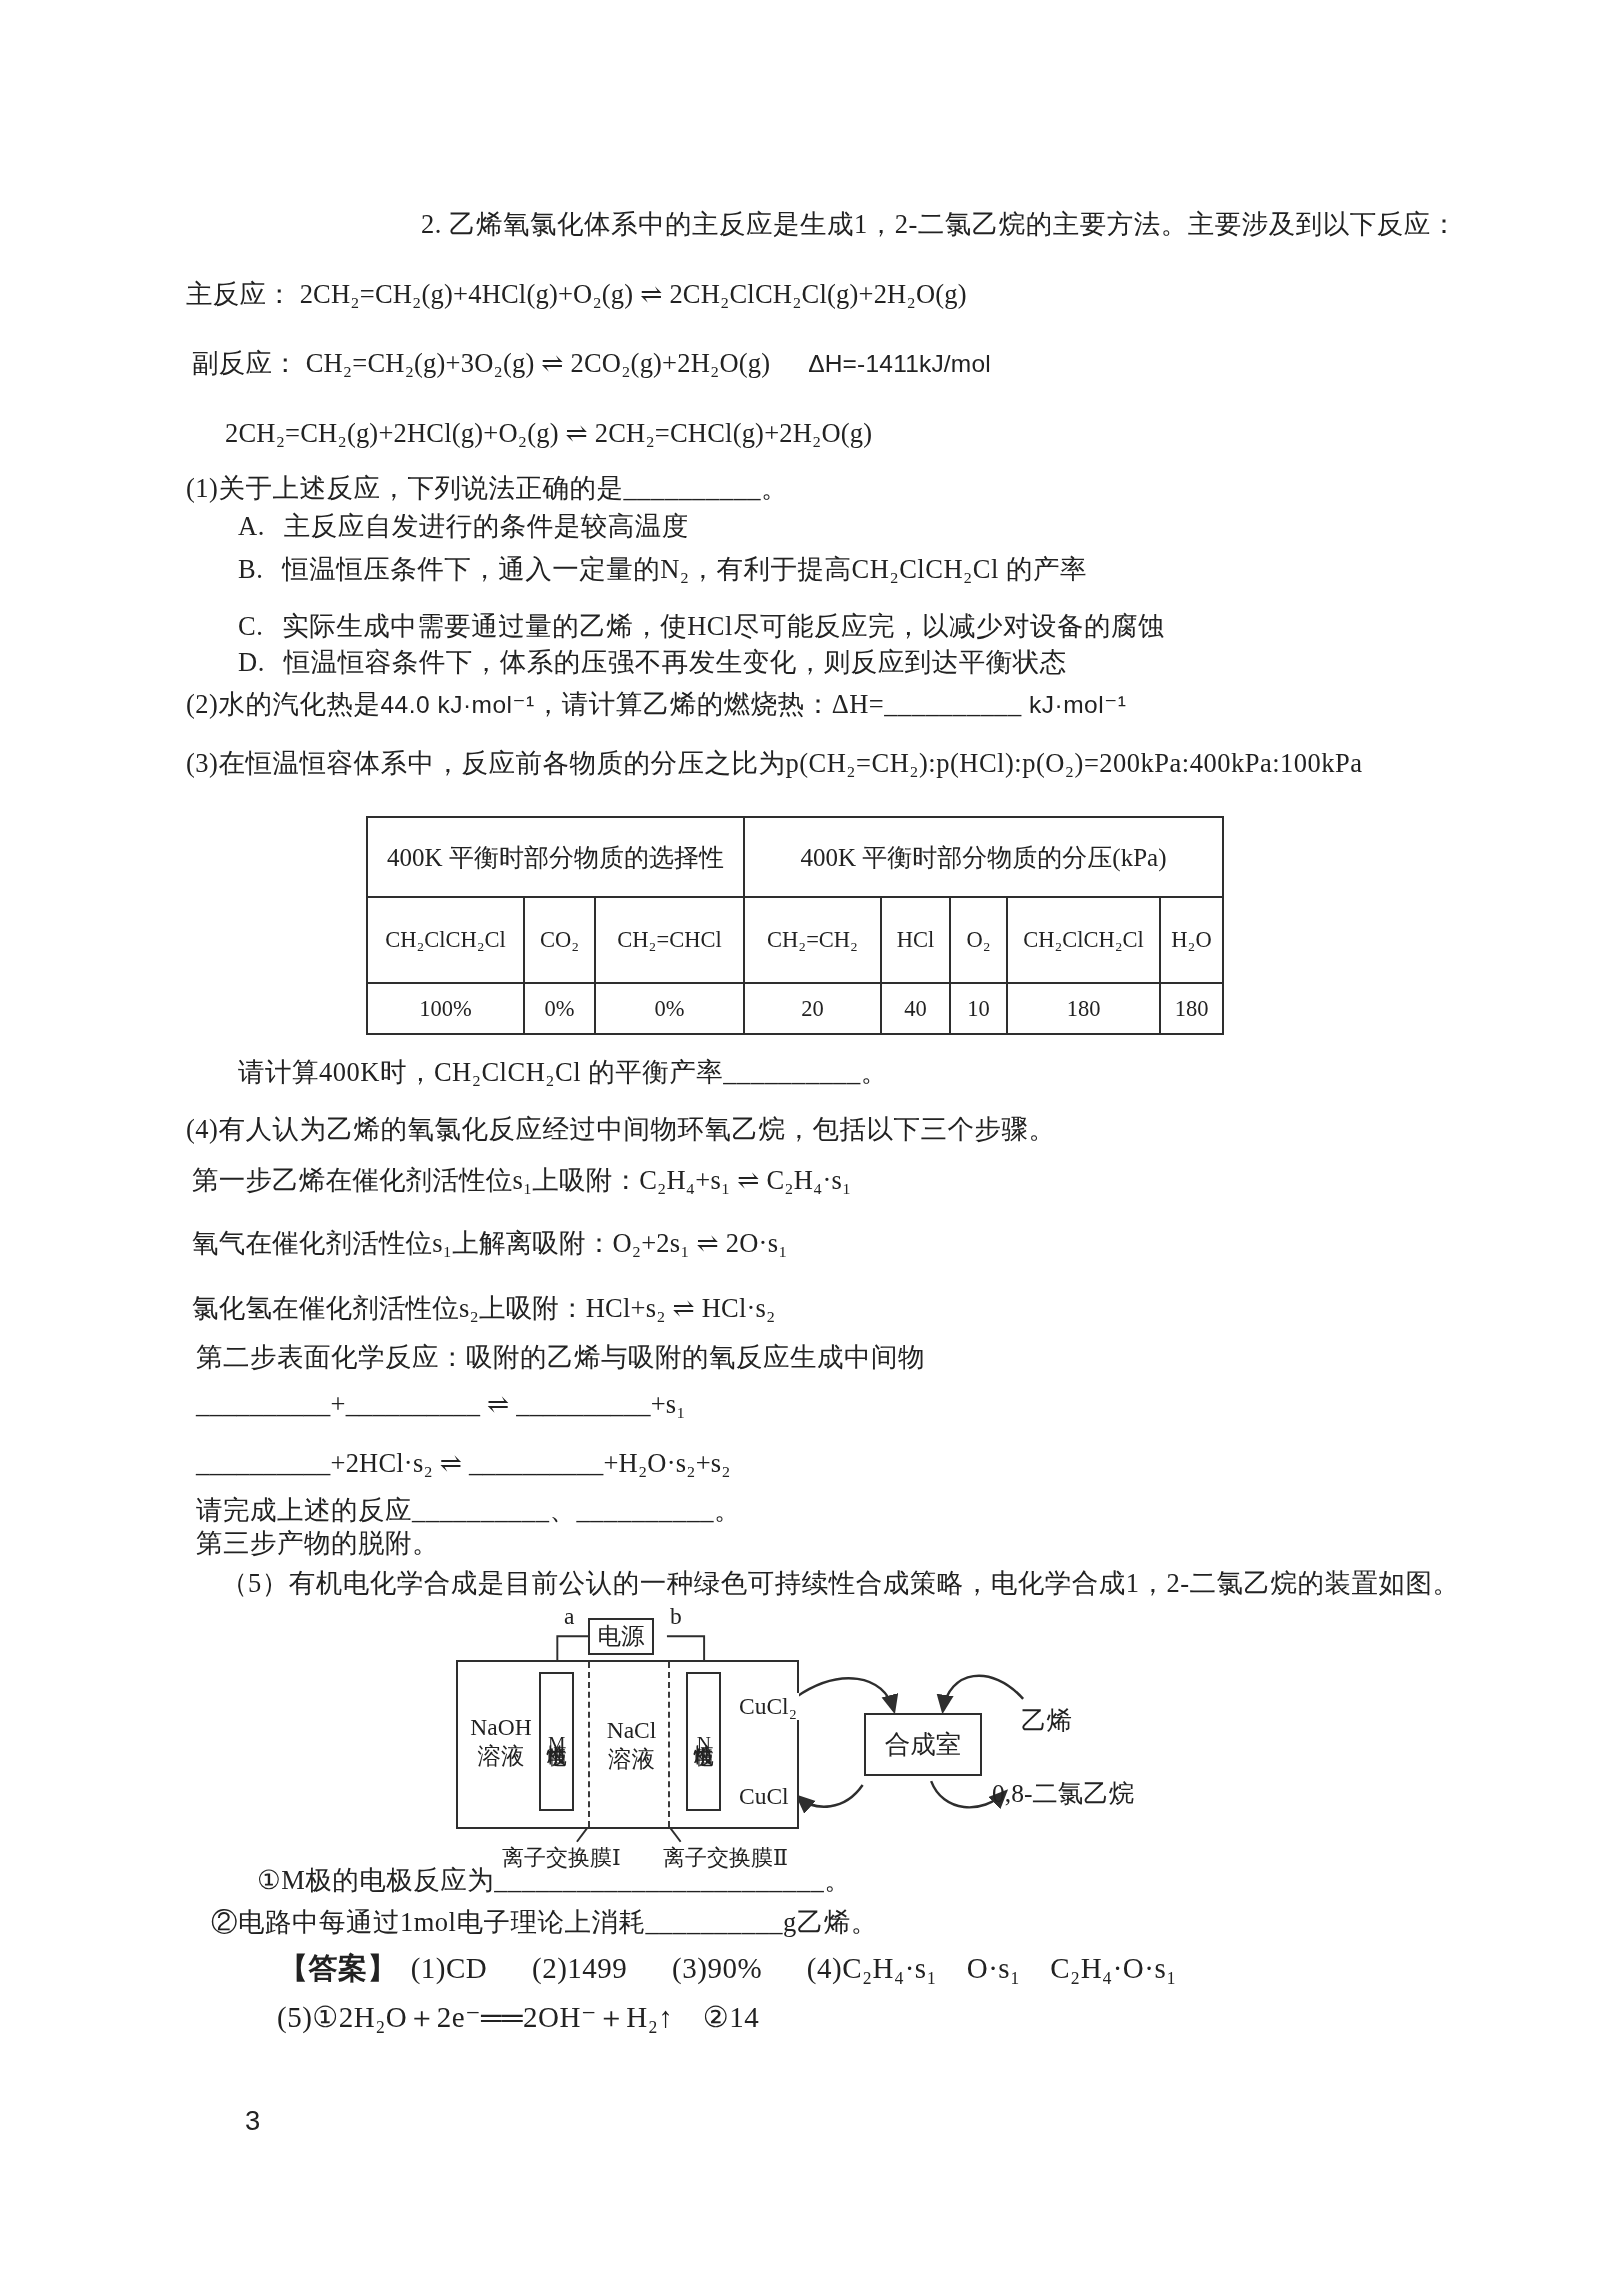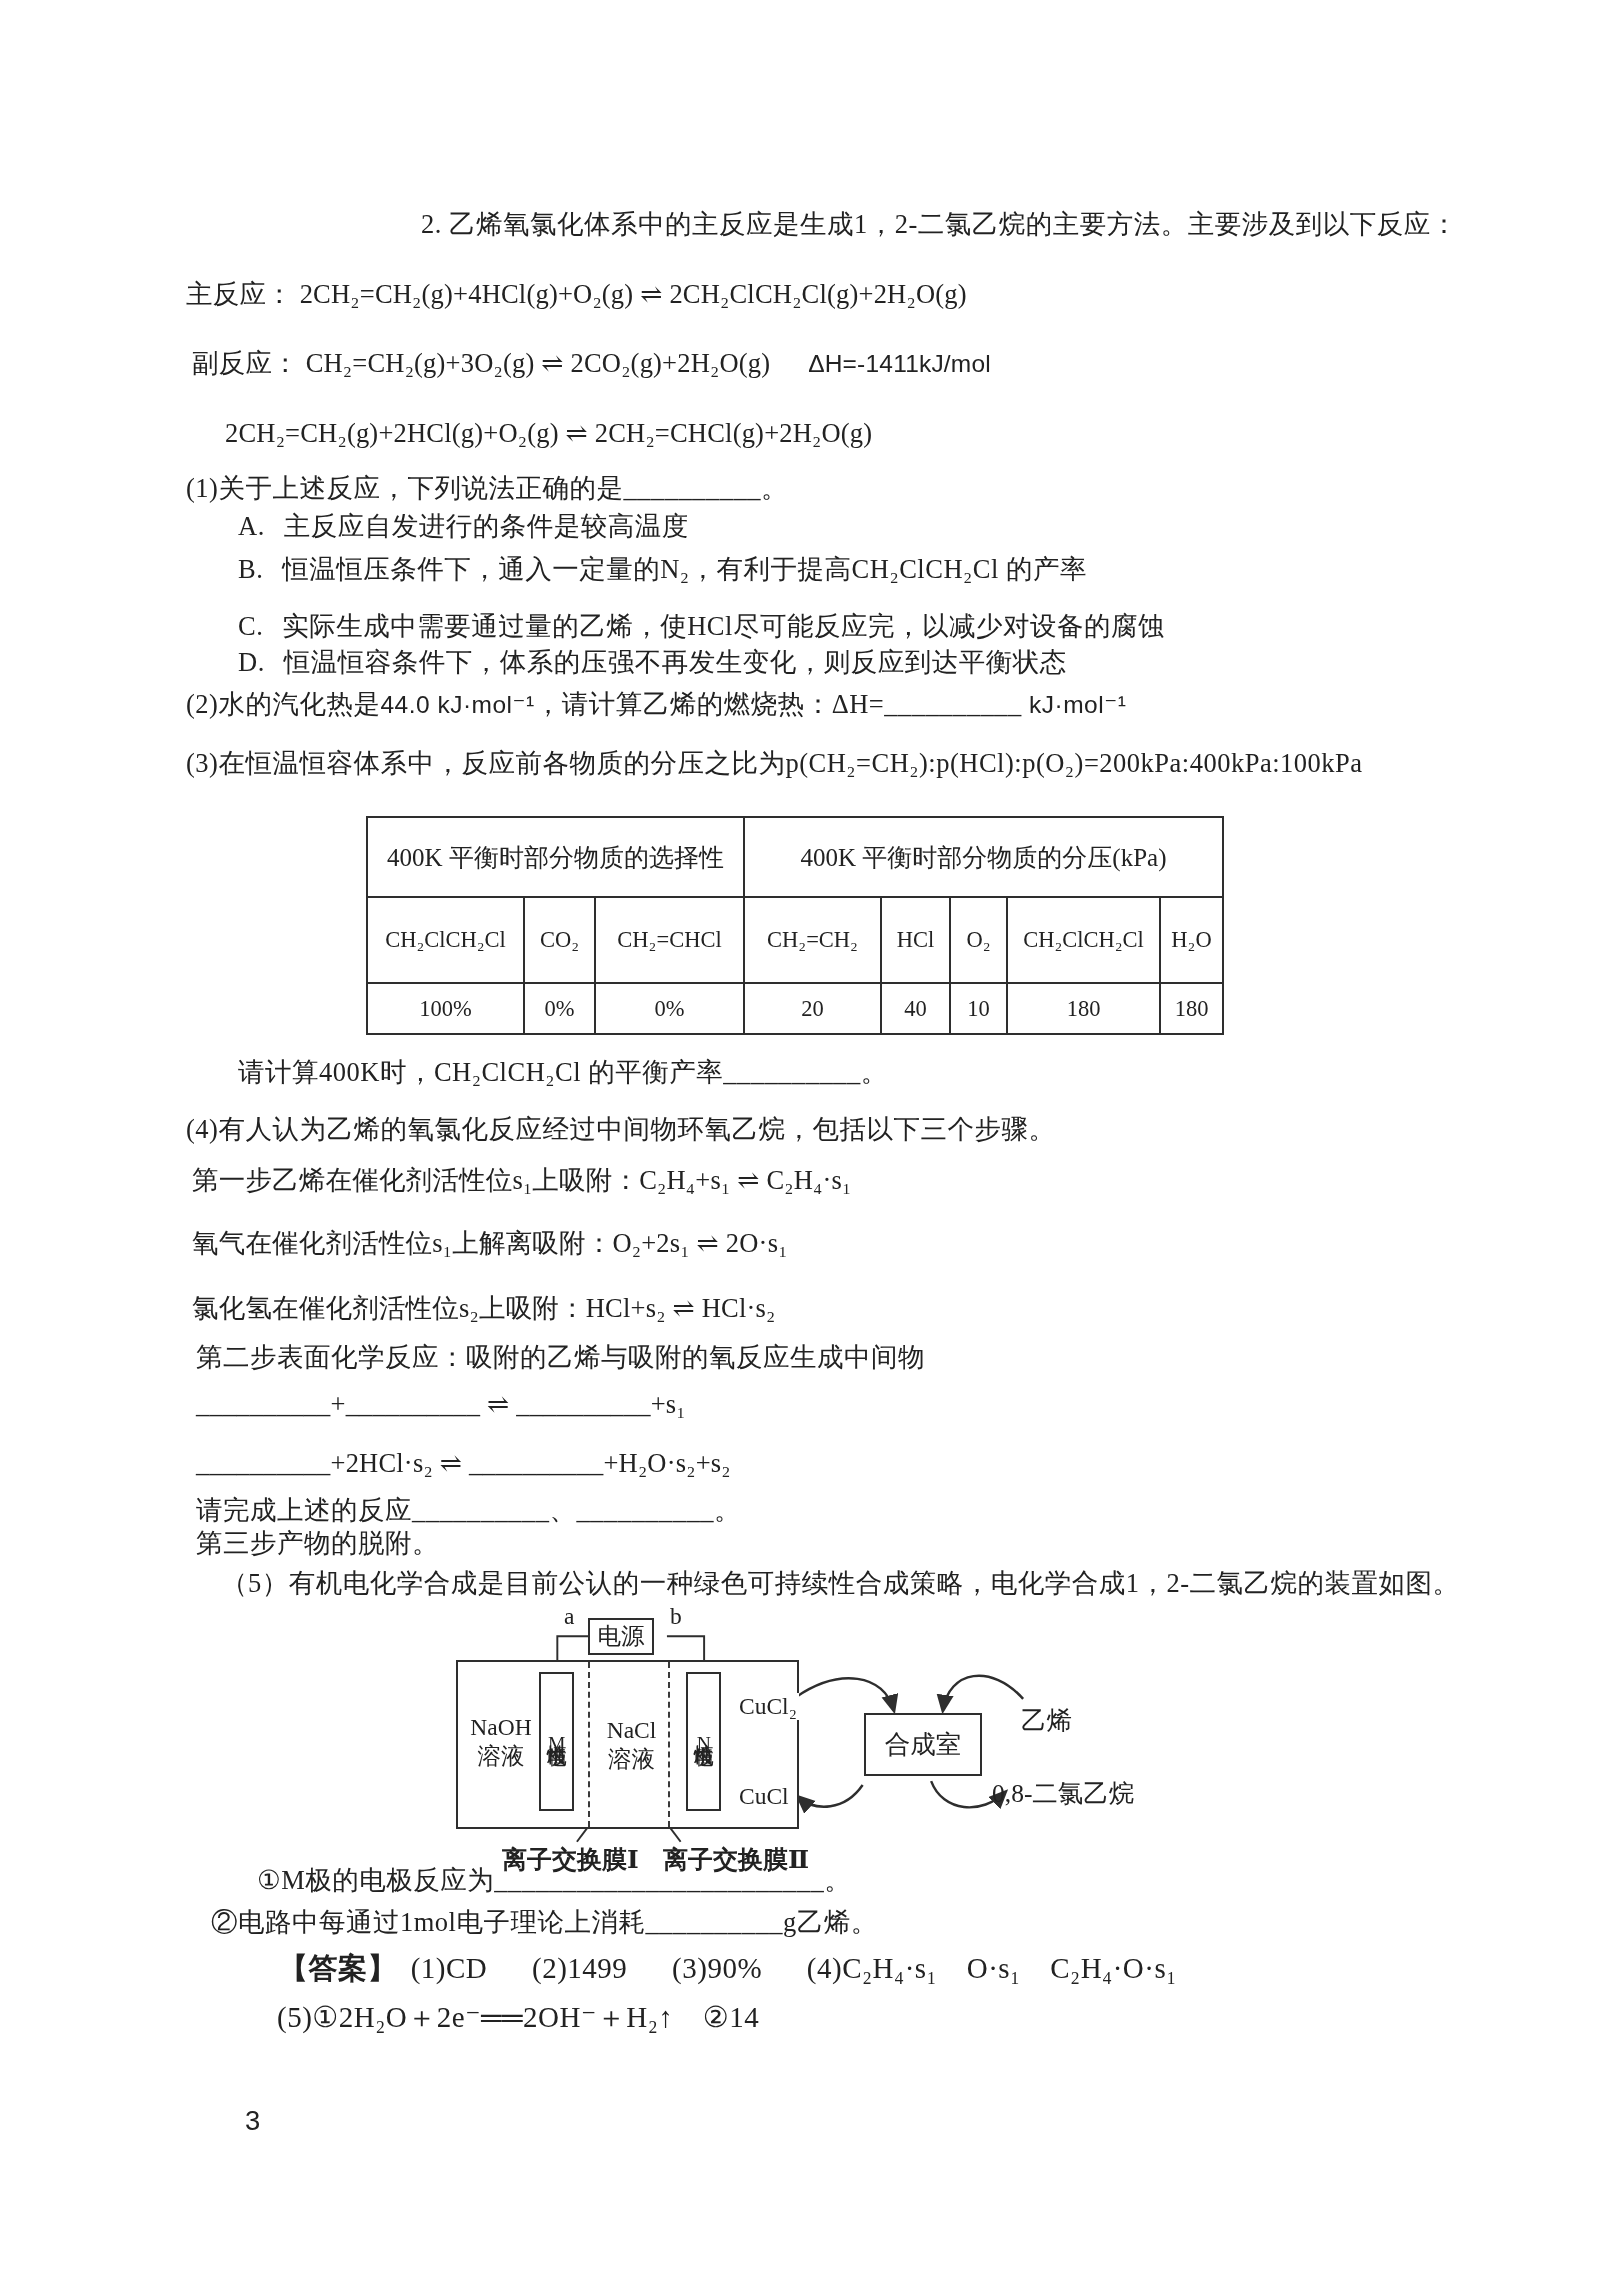--- a/index.html
+++ b/index.html
@@ -23,21 +23,21 @@
   .diag *{box-sizing:border-box;}
   .dbox{position:absolute;border:2px solid #2e2e2e;background:#fff;display:flex;
         align-items:center;justify-content:center;}
   .dtext{position:absolute;white-space:nowrap;}
   .electrode{position:absolute;border:2px solid #2e2e2e;background:#fff;
         writing-mode:vertical-rl;text-orientation:upright;font-size:19.6px;line-height:1;
         display:flex;align-items:center;justify-content:center;letter-spacing:1px;}
   .memline{position:absolute;border-left:2px dashed #3a3a3a;width:0;}
   .dsvg{position:absolute;left:0;top:0;pointer-events:none;}
   .twoLine{position:absolute;text-align:center;font-size:23.5px;line-height:1.25;}
-  .memlbl{position:absolute;font-size:25px;font-weight:bold;white-space:nowrap;}
+  .memlbl{position:absolute;font-size:22px;font-weight:normal;white-space:nowrap;}
   .ans{font-size:29px;}
   .ans span{margin-right:37px;}
 </style>
 </head>
 <body>
 
 <div class="line" style="left:421px;top:206px;">2. 乙烯氧氯化体系中的主反应是生成1，2-二氯乙烷的主要方法。主要涉及到以下反应：</div>
 
 <div class="line eq" style="left:186px;top:276px;">
   <span>主反应：</span>

